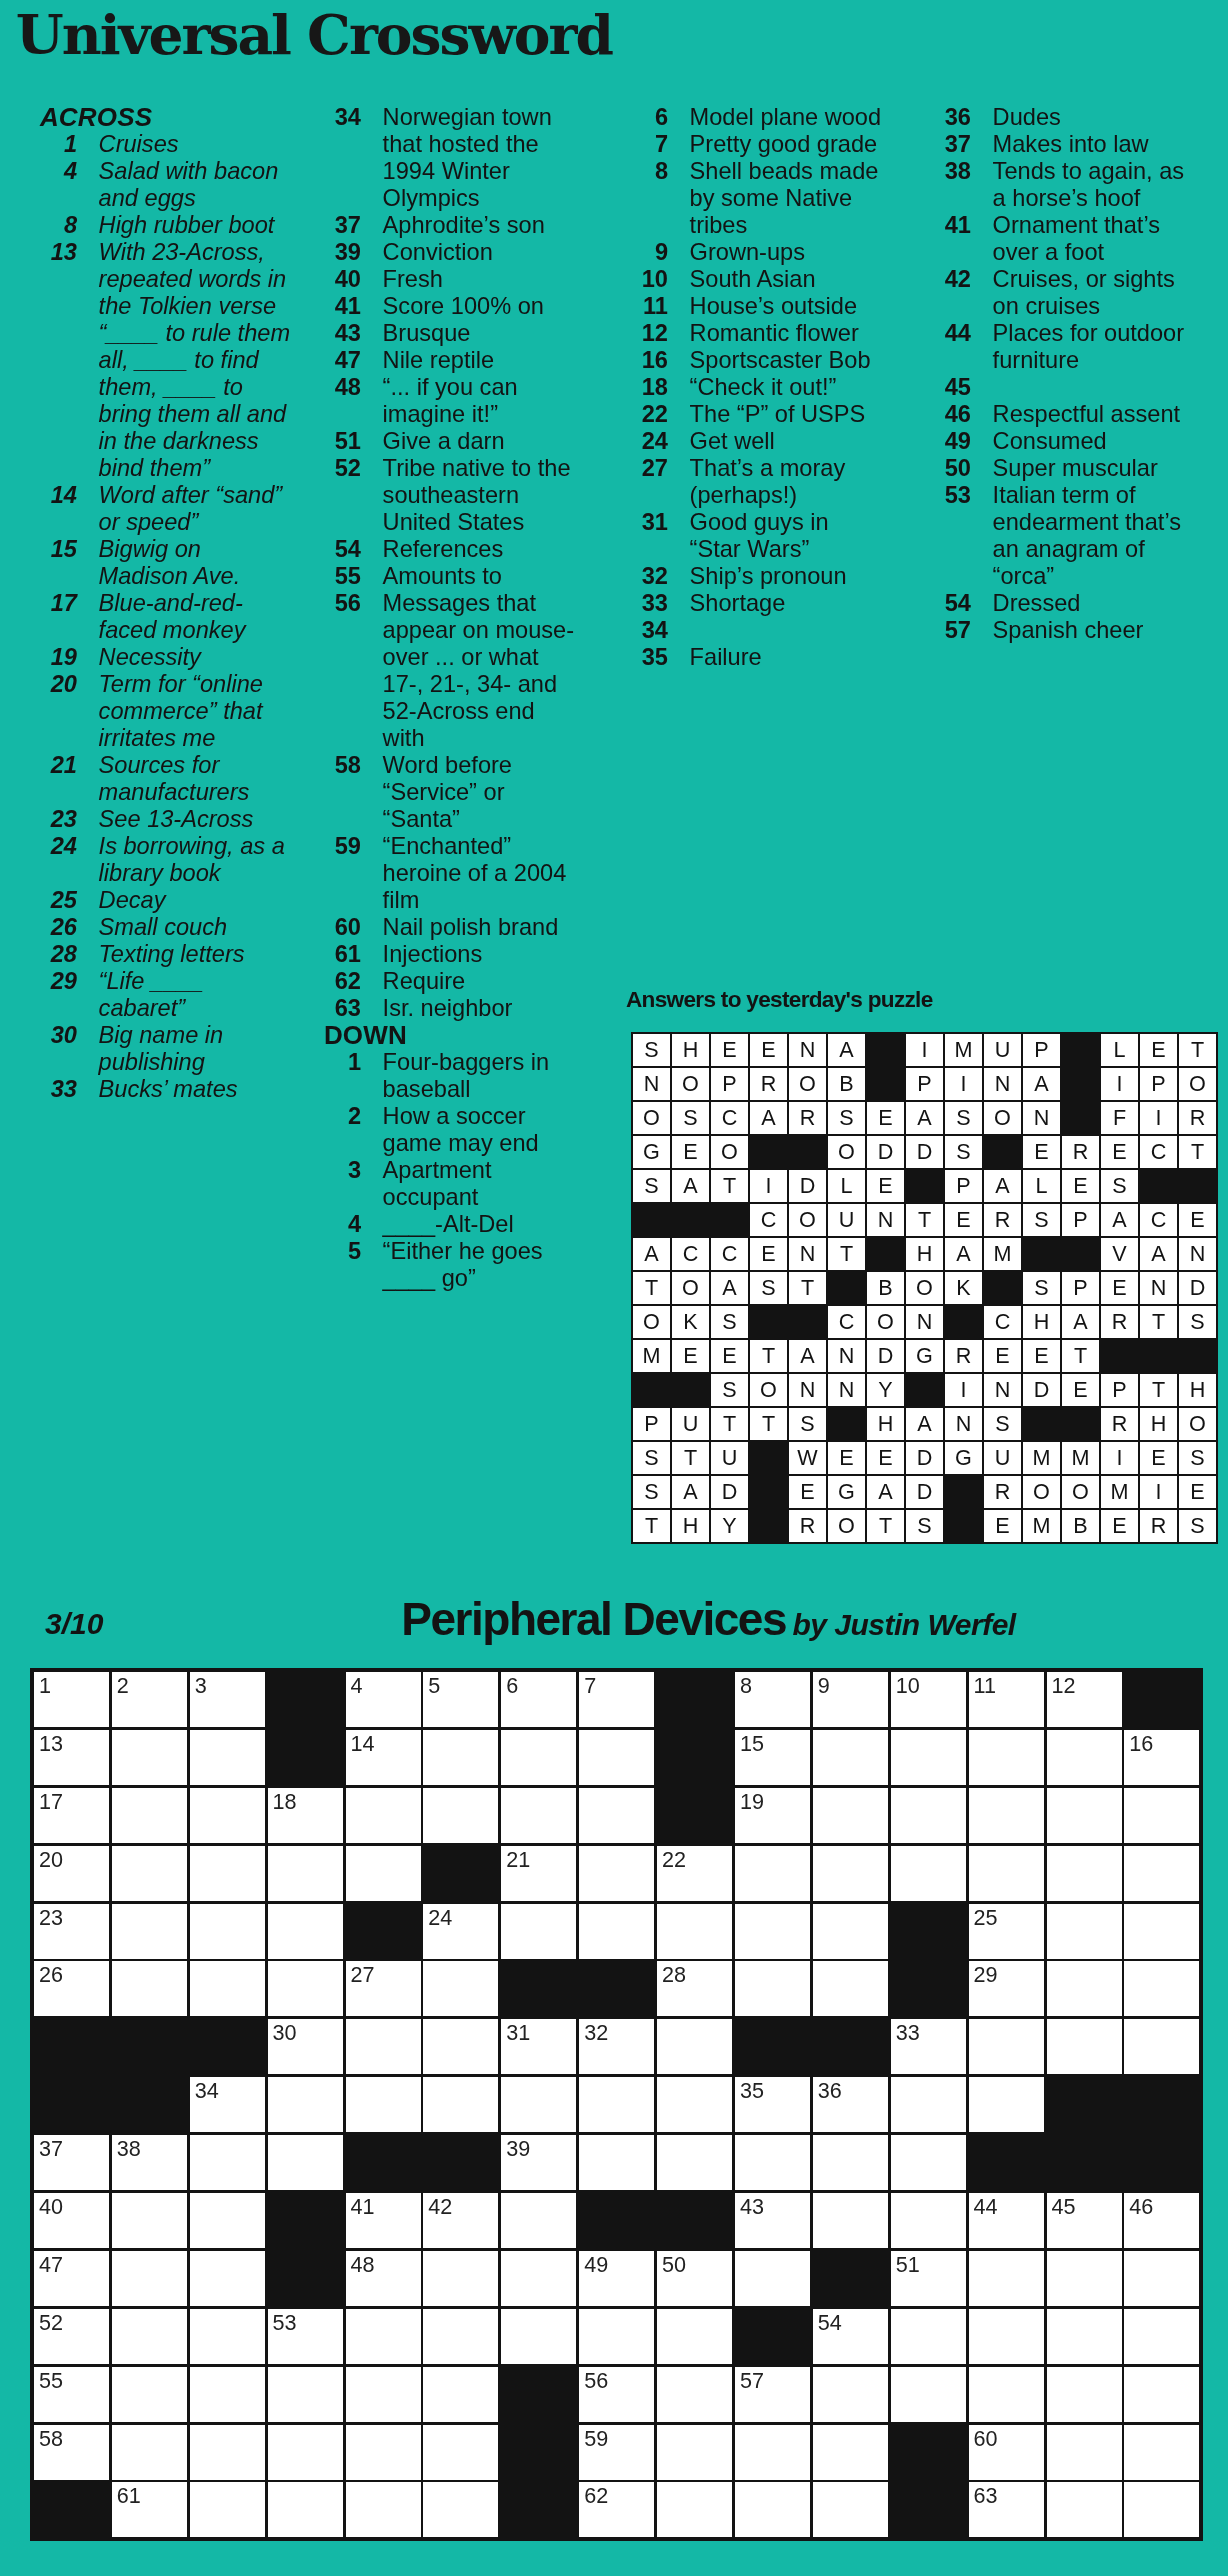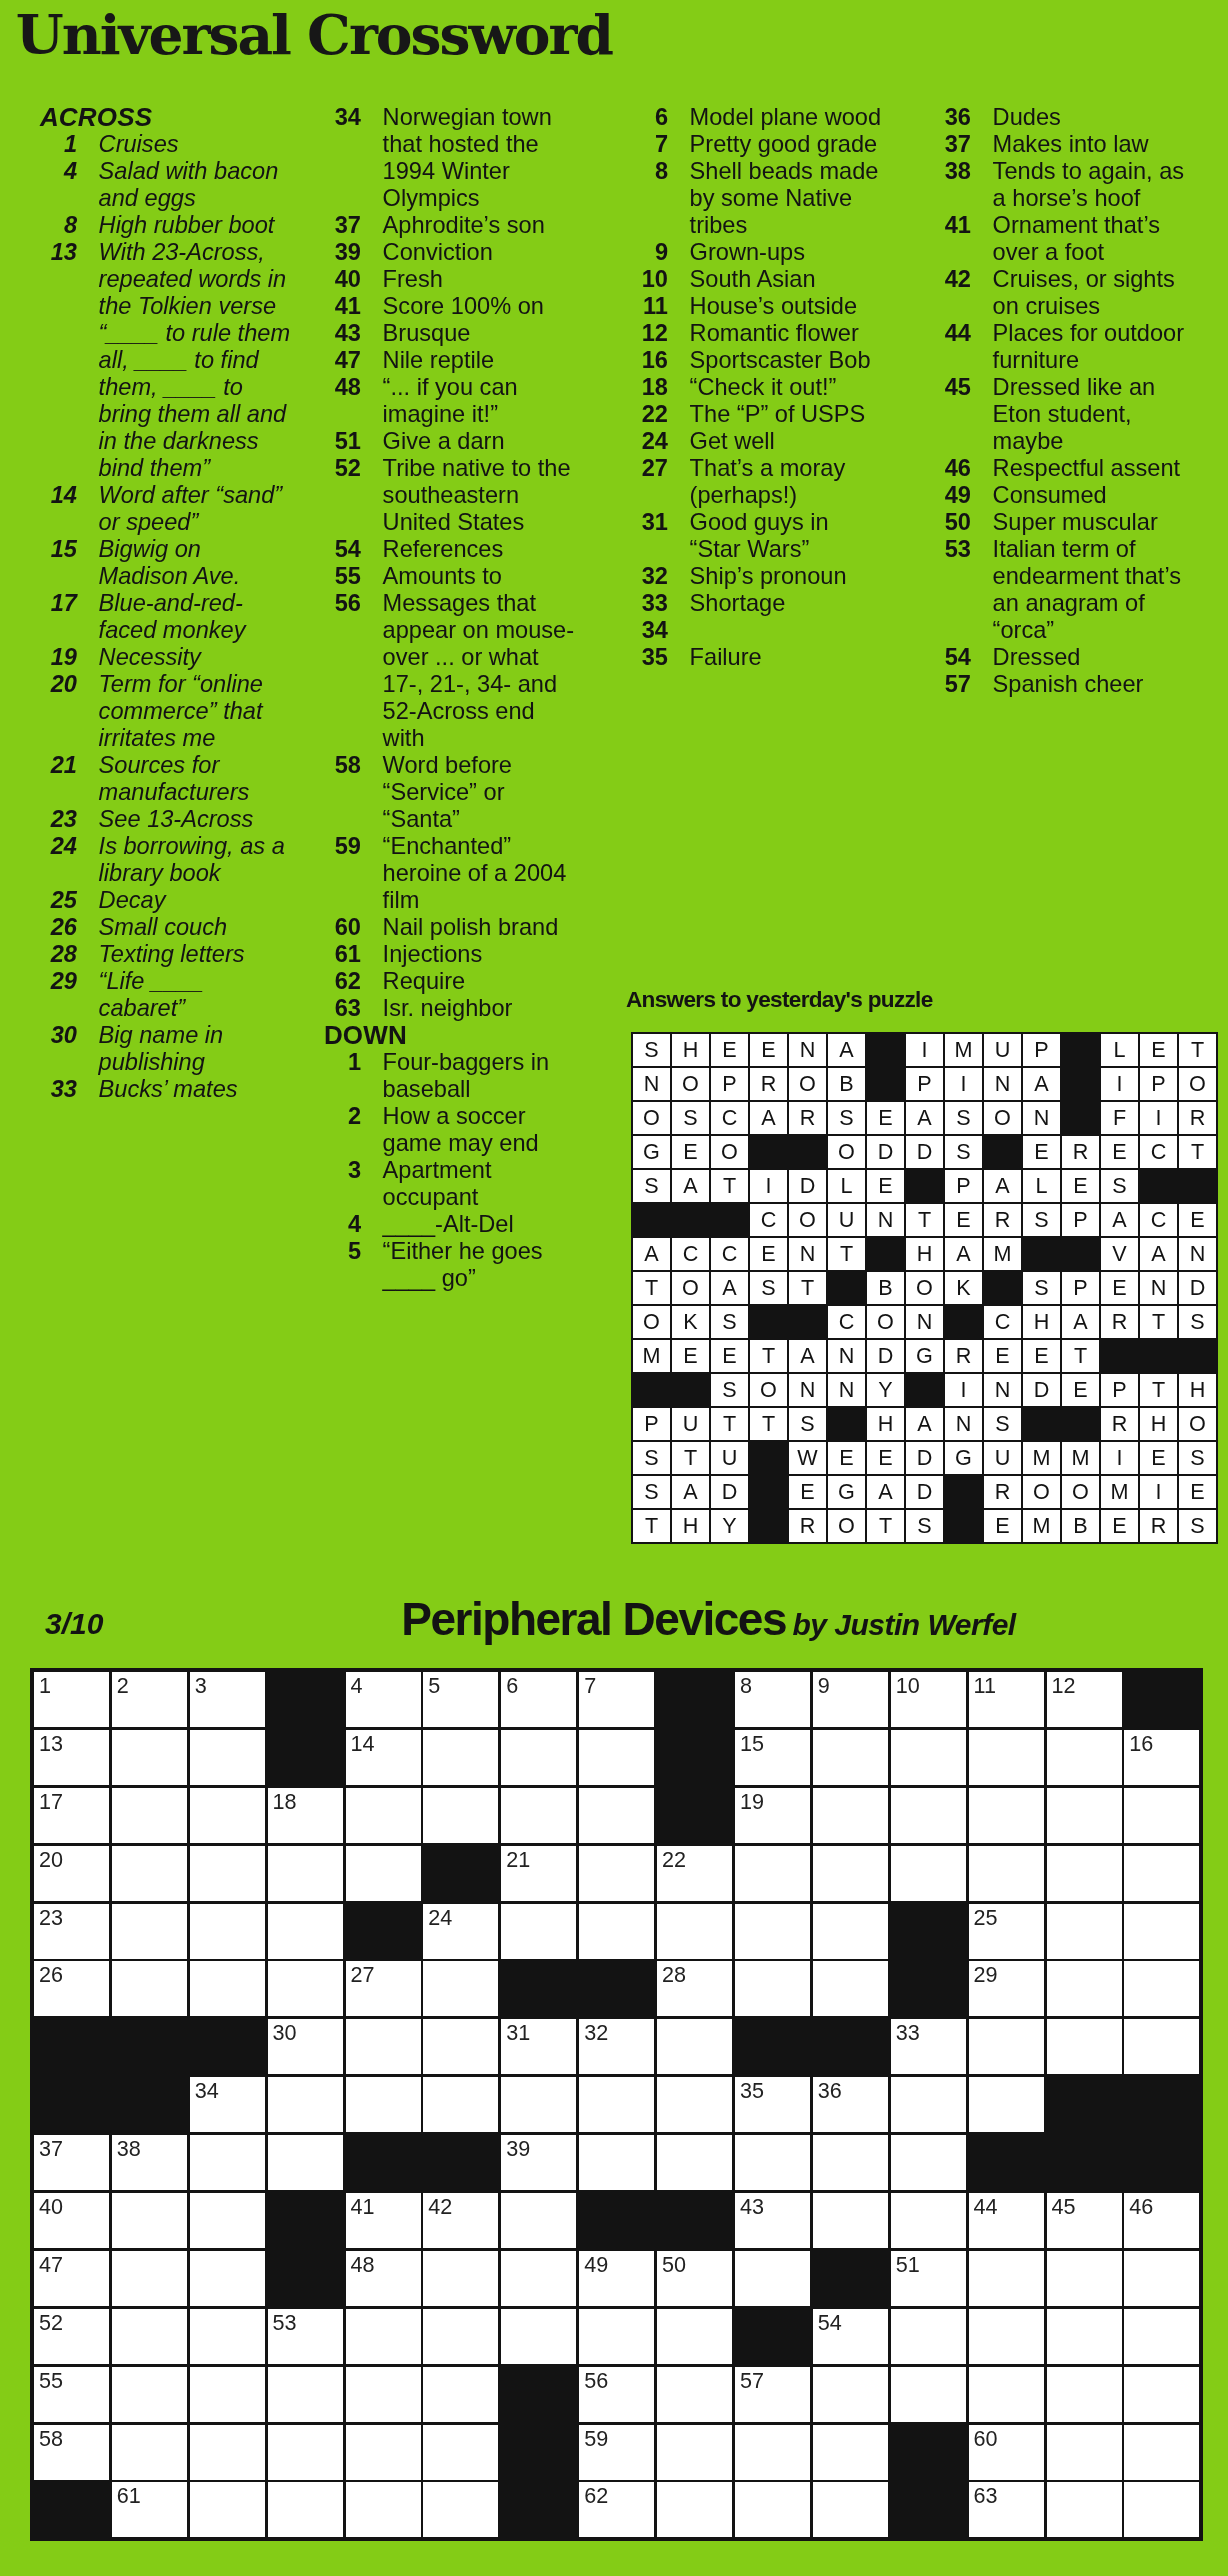--- a/index.html
+++ b/index.html
@@ -1,16 +1,16 @@
 <!DOCTYPE html>
 <html><head>
 <meta charset="utf-8">
 <style>
   html,body{margin:0;padding:0;background:#fff;}
-  .page{position:relative;width:1229px;height:2576px;background:#84cc16;
+  .page{position:relative;width:1229px;height:2576px;background:#14b8a6;
         font-family:"Liberation Sans",sans-serif;color:#131313;overflow:hidden;}
 
   
   .main-title{position:absolute;left:15.7px;top:2px;
     font-family:"DejaVu Serif",serif;font-weight:bold;font-size:55px;
     letter-spacing:-2px;color:#171717;}
 
   
   .clue-col{position:absolute;top:104px;width:263px;font-size:23.6px;line-height:27px;}
   .col-0{left:32px;font-style:italic;} .col-1{left:316px;} .col-2{left:623px;} .col-3{left:926px;}
@@ -316,21 +316,20 @@
         <div class="clue">
           <div class="clue-num">42</div>
           <div class="clue-text">Cruises, or sights on cruises</div>
         </div>
         <div class="clue">
           <div class="clue-num">44</div>
           <div class="clue-text">Places for outdoor furniture</div>
         </div>
         <div class="clue">
           <div class="clue-num">45</div>
-          <div class="clue-text">Dressed like an Eton student, maybe</div>
         </div>
         <div class="clue">
           <div class="clue-num">46</div>
           <div class="clue-text">Respectful assent</div>
         </div>
         <div class="clue">
           <div class="clue-num">49</div>
           <div class="clue-text">Consumed</div>
         </div>
         <div class="clue">

